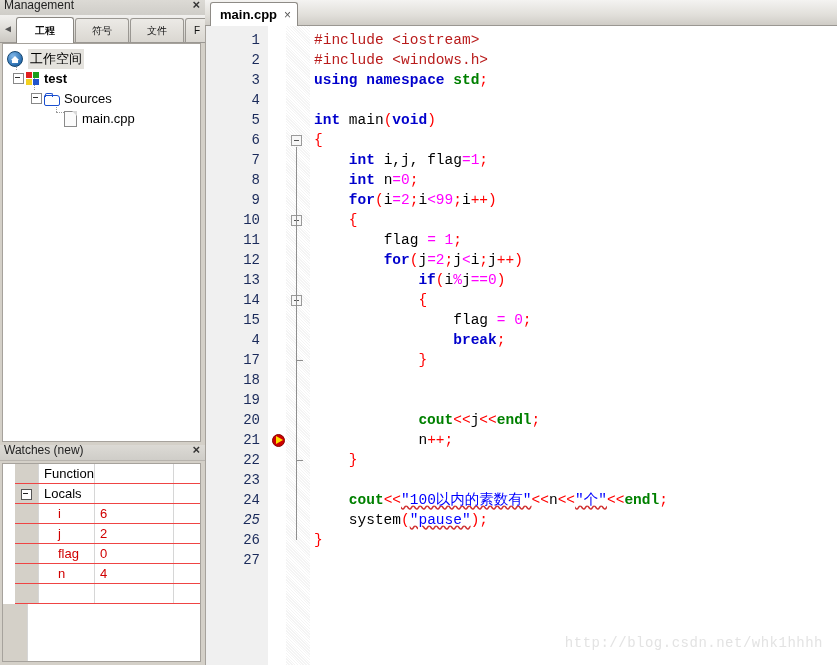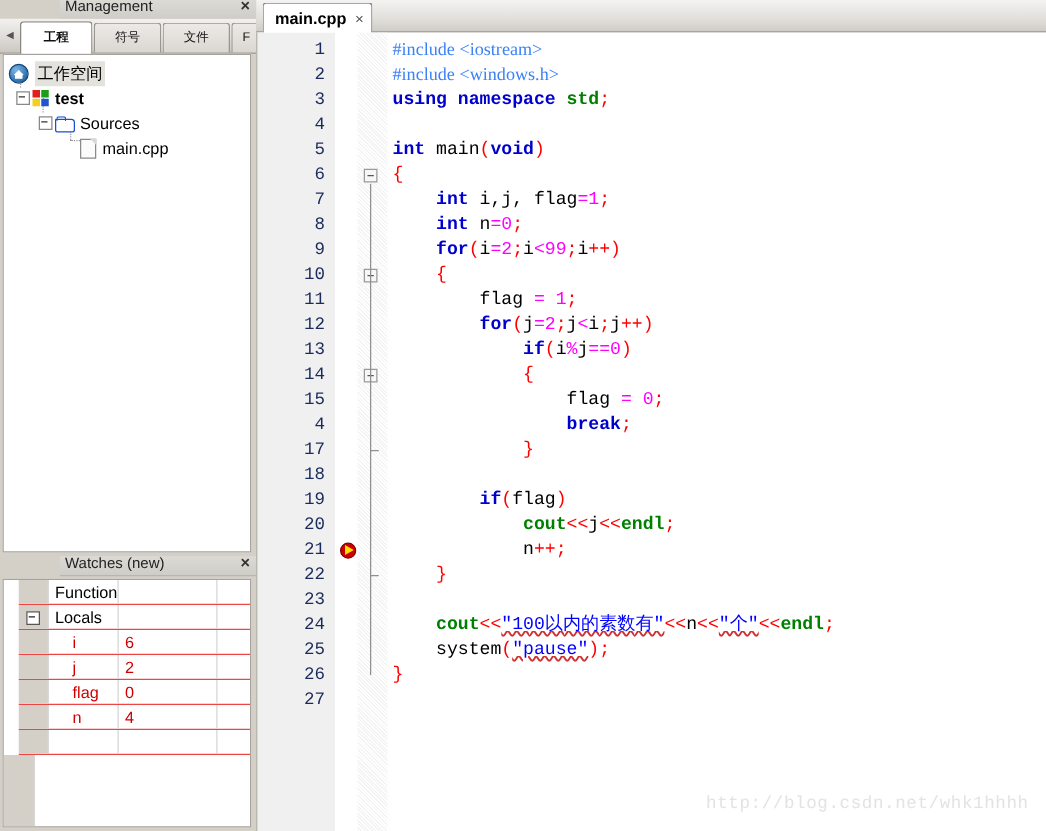--- a/index.html
+++ b/index.html
@@ -16,21 +16,20 @@
   
   #left-dock{
     position:absolute;left:0;top:0;width:205px;height:665px;
     background:#d4d0c8;
   }
 
   .panel-titlebar{
     position:relative;height:15px;
     background:linear-gradient(to bottom,#dcdad5 0%,#cfcdc8 100%);
     border-bottom:1px solid #b8b4ae;
-    margin-left:48px;
   }
   .panel-title{
     position:absolute;left:4px;top:-2px;
     font-size:12px;color:#222;white-space:nowrap;
     font-family:"Liberation Sans", sans-serif;
   }
   .panel-close{
     position:absolute;right:5px;top:-3px;
     font-size:13px;font-weight:bold;color:#333;cursor:pointer;
     line-height:15px;
@@ -226,21 +225,21 @@
   .ln{
     position:absolute;right:8px;width:50px;text-align:right;
     font-family:"Liberation Mono", monospace;font-size:14px;color:#1a2a5a;
     height:20px;line-height:20px;
   }
   .cl{
     position:absolute;left:0;height:20px;line-height:20px;white-space:pre;
     font-family:"Liberation Mono", monospace;font-size:14.5px;color:#000;
   }
   .k{color:#0000cc;font-weight:bold;}     
-  .g{color:#3b82f6;font-family:Liberation Serif, serif;}                       
+  .g{color:#b91c1c;}                       
   .gb{color:#008000;font-weight:bold;}     
   .num{color:#ff00ff;}                     
   .op{color:#ff0000;}                      
   .opm{color:#ff00ff;}                     
   .str{color:#0000ff;text-decoration:underline wavy #d03030;}
   .pl{color:#000;}                         
 
   
   .foldbox{
     position:absolute;left:5px;width:11px;height:11px;
@@ -403,21 +402,21 @@
         <div class="ln" style="top: 284px;">15</div>
         <div class="ln" style="top: 304px;">4</div>
         <div class="ln" style="top: 324px;">17</div>
         <div class="ln" style="top: 344px;">18</div>
         <div class="ln" style="top: 364px;">19</div>
         <div class="ln" style="top: 384px;">20</div>
         <div class="ln" style="top: 404px;">21</div>
         <div class="ln" style="top: 424px;">22</div>
         <div class="ln" style="top: 444px;">23</div>
         <div class="ln" style="top: 464px;">24</div>
-        <div class="ln" style="top: 484px;">25</div>
+        <div class="ln" style="top: 484px; font-style: italic;">25</div>
         <div class="ln" style="top: 504px;">26</div>
         <div class="ln" style="top: 524px;">27</div>
       </div>
     <div id="gutter-mark"></div>
     <div id="gutter-fold">
         <div class="foldbox" style="top: 109px;"></div>
         <div class="foldbox" style="top: 189px;"></div>
         <div class="foldbox" style="top: 269px;"></div>
         <div class="foldline" style="top: 121px; height: 393px;"></div>
         <div class="foldend" style="top: 334px;"></div>
@@ -435,21 +434,20 @@
         <div class="cl" style="top: 164px; left: 4px;">    <span class="k">for</span><span class="op">(</span><span class="pl">i</span><span class="opm">=</span><span class="num">2</span><span class="op">;</span><span class="pl">i</span><span class="opm">&lt;</span><span class="num">99</span><span class="op">;</span><span class="pl">i</span><span class="op">++</span><span class="op">)</span></div>
         <div class="cl" style="top: 184px; left: 4px;">    <span class="op">{</span></div>
         <div class="cl" style="top: 204px; left: 4px;">        <span class="pl">flag</span> <span class="opm">=</span> <span class="num">1</span><span class="op">;</span></div>
         <div class="cl" style="top: 224px; left: 4px;">        <span class="k">for</span><span class="op">(</span><span class="pl">j</span><span class="opm">=</span><span class="num">2</span><span class="op">;</span><span class="pl">j</span><span class="opm">&lt;</span><span class="pl">i</span><span class="op">;</span><span class="pl">j</span><span class="op">++</span><span class="op">)</span></div>
         <div class="cl" style="top: 244px; left: 4px;">            <span class="k">if</span><span class="op">(</span><span class="pl">i</span><span class="opm">%</span><span class="pl">j</span><span class="opm">==</span><span class="num">0</span><span class="op">)</span></div>
         <div class="cl" style="top: 264px; left: 4px;">            <span class="op">{</span></div>
         <div class="cl" style="top: 284px; left: 4px;">                <span class="pl">flag</span> <span class="opm">=</span> <span class="num">0</span><span class="op">;</span></div>
         <div class="cl" style="top: 304px; left: 4px;">                <span class="k">break</span><span class="op">;</span></div>
         <div class="cl" style="top: 324px; left: 4px;">            <span class="op">}</span></div>
         <div class="cl" style="top: 344px; left: 4px;"></div>
-        <div class="cl" style="top: 364px; left: 4px;">        <span class="k">if</span><span class="op">(</span><span class="pl">flag</span><span class="op">)</span></div>
         <div class="cl" style="top: 384px; left: 4px;">            <span class="gb">cout</span><span class="op">&lt;&lt;</span><span class="pl">j</span><span class="op">&lt;&lt;</span><span class="gb">endl</span><span class="op">;</span></div>
         <div class="cl" style="top: 404px; left: 4px;">            <span class="pl">n</span><span class="op">++</span><span class="op">;</span></div>
         <div class="cl" style="top: 424px; left: 4px;">    <span class="op">}</span></div>
         <div class="cl" style="top: 444px; left: 4px;"></div>
         <div class="cl" style="top: 464px; left: 4px;">    <span class="gb">cout</span><span class="op">&lt;&lt;</span><span class="str">"100以内的素数有"</span><span class="op">&lt;&lt;</span><span class="pl">n</span><span class="op">&lt;&lt;</span><span class="str">"个"</span><span class="op">&lt;&lt;</span><span class="gb">endl</span><span class="op">;</span></div>
         <div class="cl" style="top: 484px; left: 4px;">    <span class="pl">system</span><span class="op">(</span><span class="str">"pause"</span><span class="op">)</span><span class="op">;</span></div>
         <div class="cl" style="top: 504px; left: 4px;"><span class="op">}</span></div>
         <div class="cl" style="top: 524px; left: 4px;"></div>
       </div>
     <div id="watermark">http://blog.csdn.net/whk1hhhh</div>

